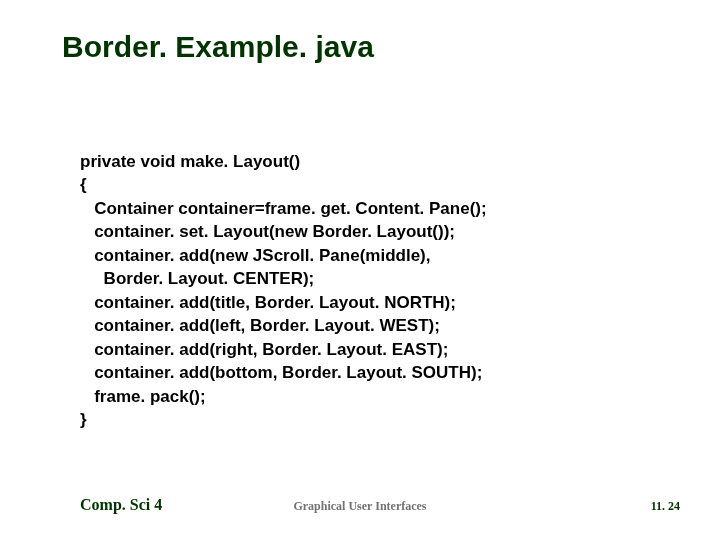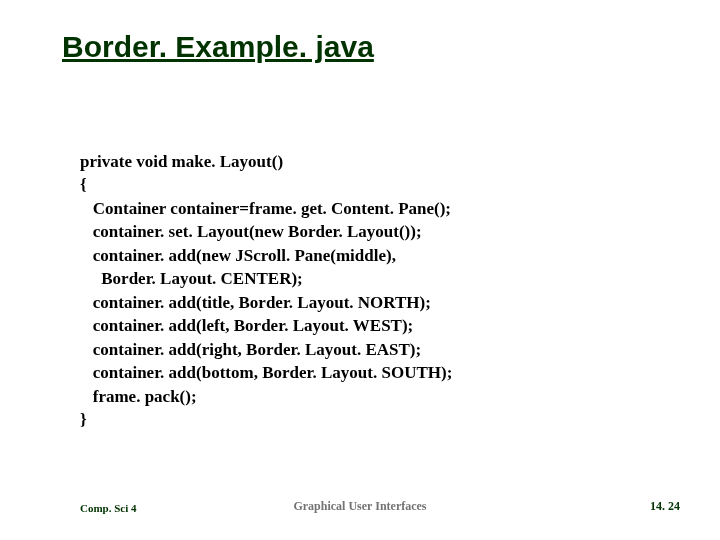--- a/index.html
+++ b/index.html
@@ -12,46 +12,45 @@
     overflow: hidden;
     position: relative;
   }
   .slide-title {
     position: absolute;
     top: 30px;
     left: 62px;
     font-size: 30px;
     font-weight: bold;
     color: #003300;
-    text-decoration: underline;
   }
   .code-block {
     position: absolute;
     top: 150px;
     left: 80px;
-    font-family: Liberation Serif, serif;
+    font-family: Liberation Sans, sans-serif;
     font-size: 17px;
     font-weight: bold;
     color: #000000;
     line-height: 1.38;
     white-space: pre;
   }
   .footer {
     position: absolute;
     bottom: 26px;
     left: 0;
     width: 100%;
   }
   .footer-left {
     position: absolute;
     left: 80px;
     bottom: 0;
     font-family: "Times New Roman", Times, serif;
     font-weight: bold;
-    font-size: 11px;
+    font-size: 16px;
     color: #003300;
   }
   .footer-center {
     position: absolute;
     left: 50%;
     bottom: 0;
     transform: translateX(-50%);
     font-family: "Times New Roman", Times, serif;
     font-weight: bold;
     font-size: 12px;
@@ -81,14 +80,14 @@
    container. add(title, Border. Layout. NORTH);
    container. add(left, Border. Layout. WEST);
    container. add(right, Border. Layout. EAST);
    container. add(bottom, Border. Layout. SOUTH);
    frame. pack();
 }</div>
 
 <div class="footer">
   <div class="footer-left">Comp. Sci 4</div>
   <div class="footer-center">Graphical User Interfaces</div>
-  <div class="footer-right">14. 24</div>
+  <div class="footer-right">11. 24</div>
 </div>
 
 </body></html>

